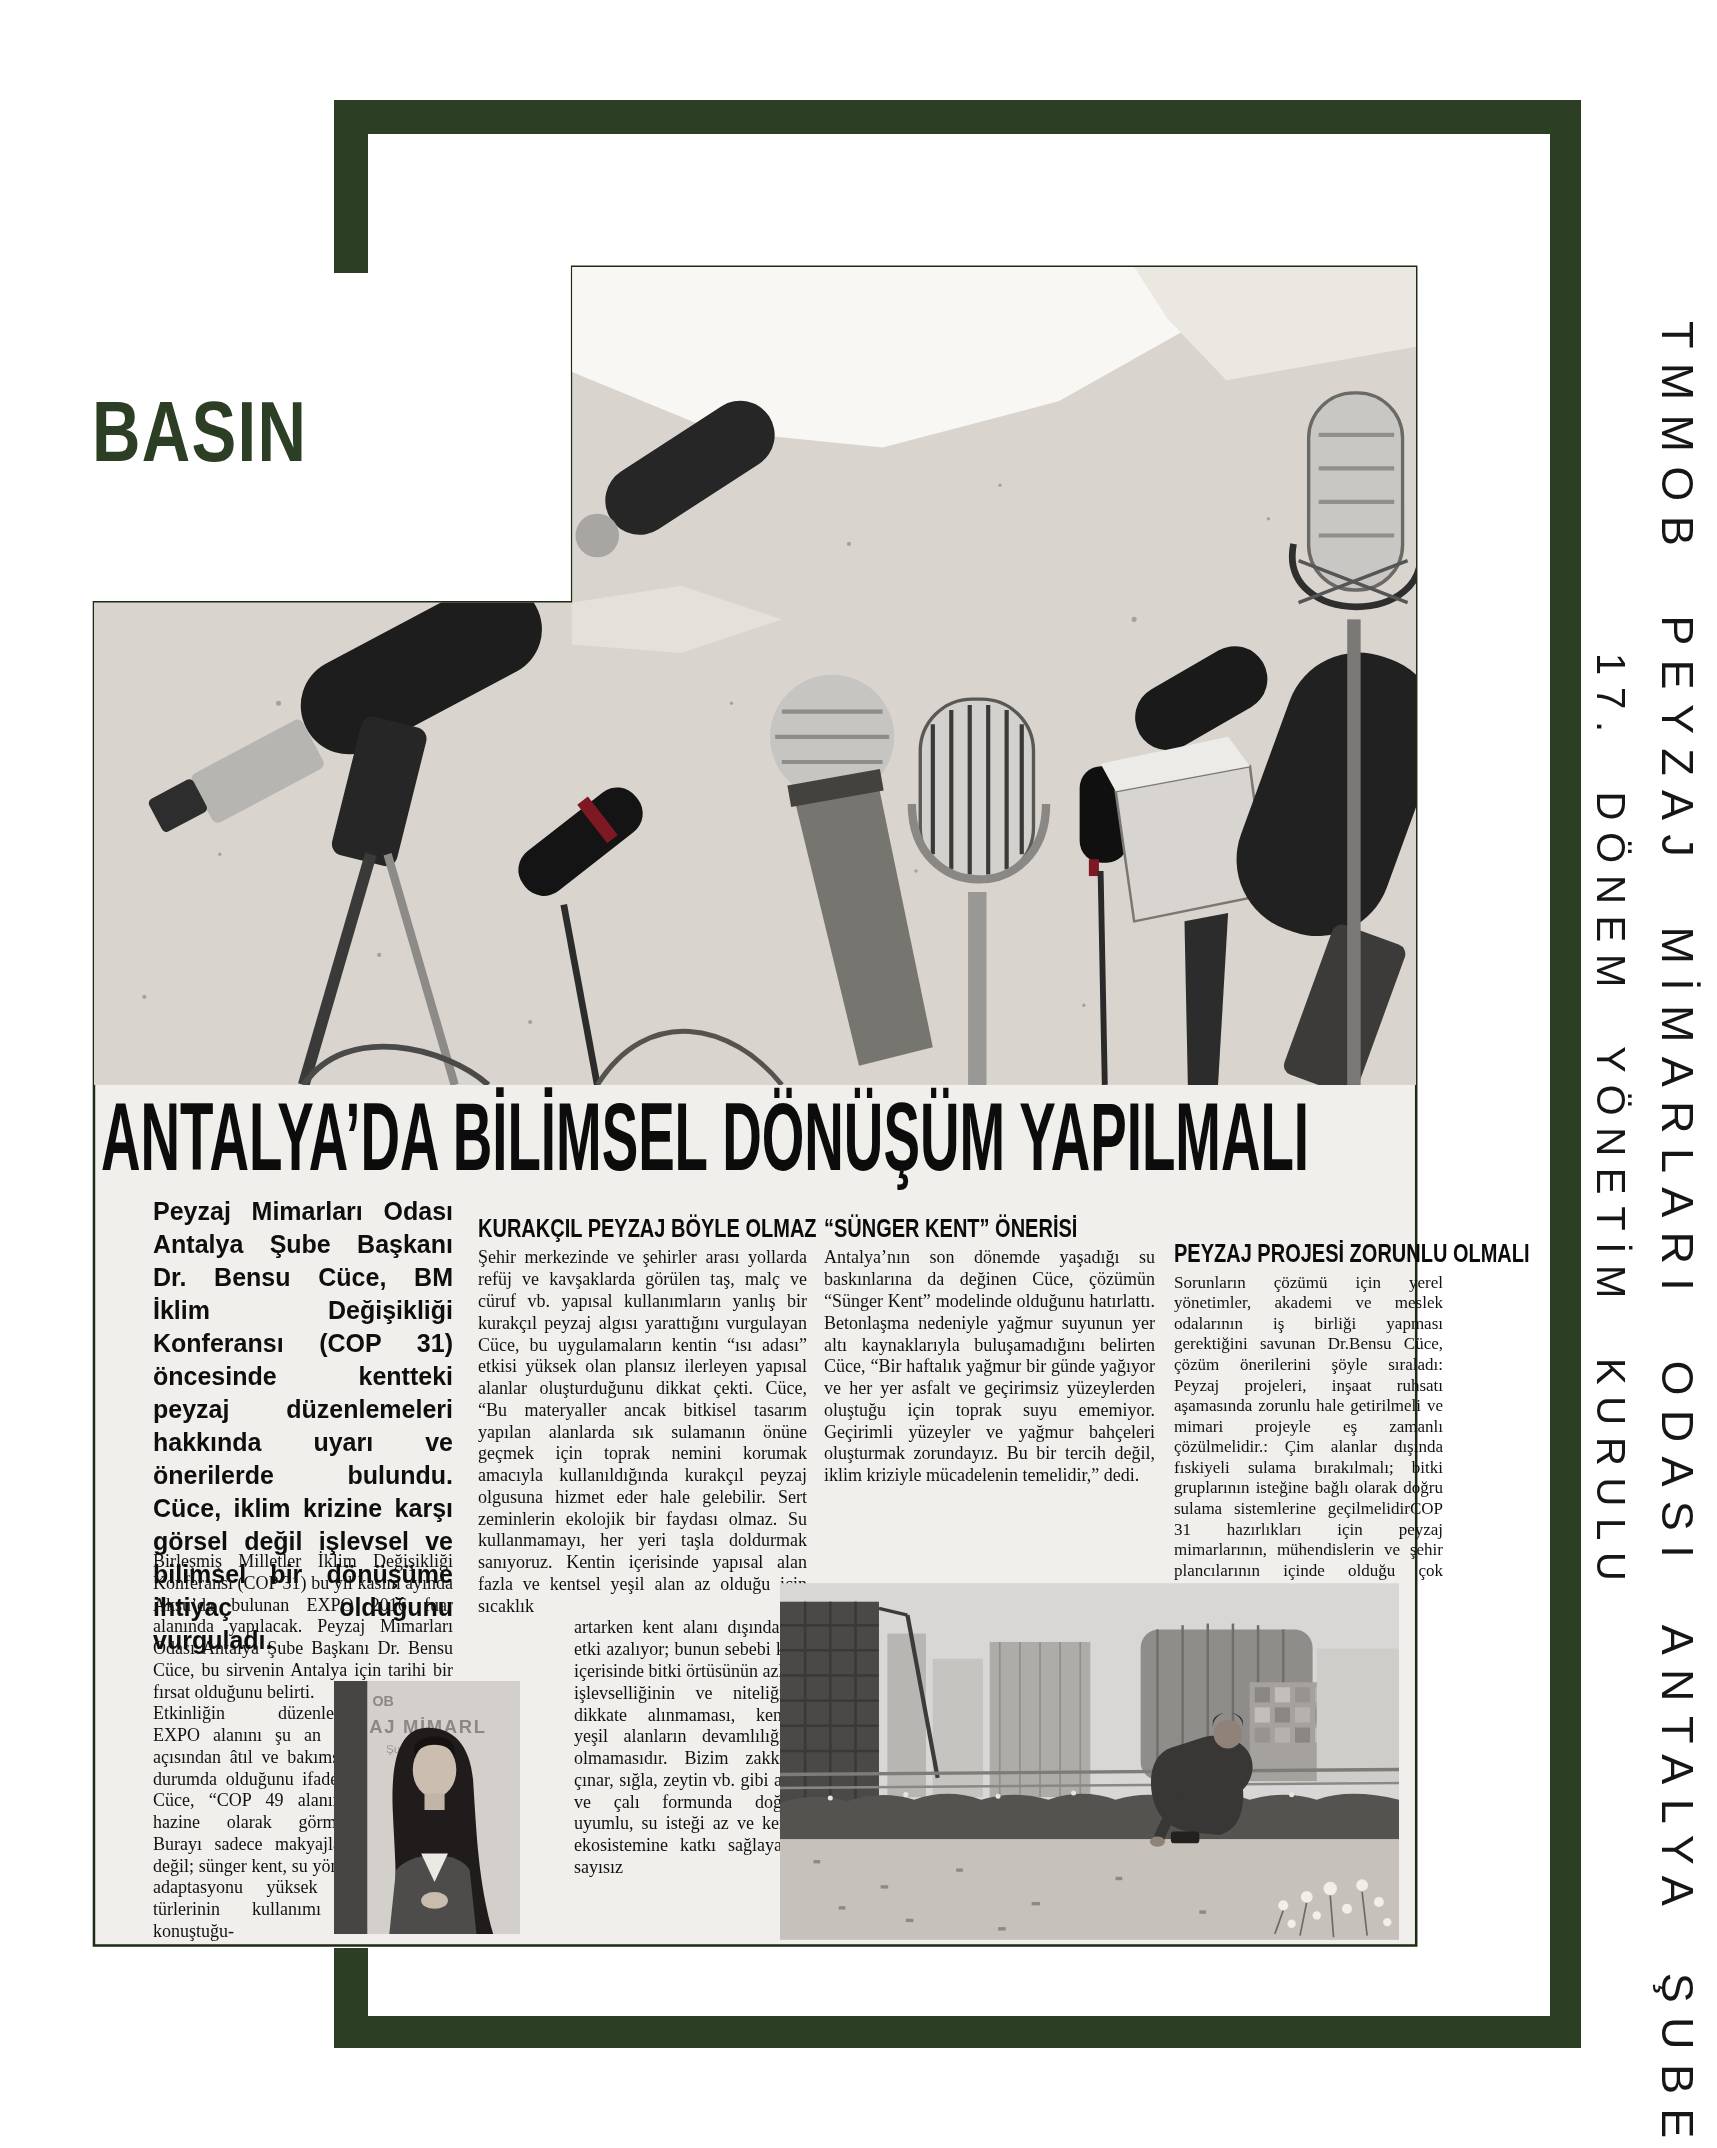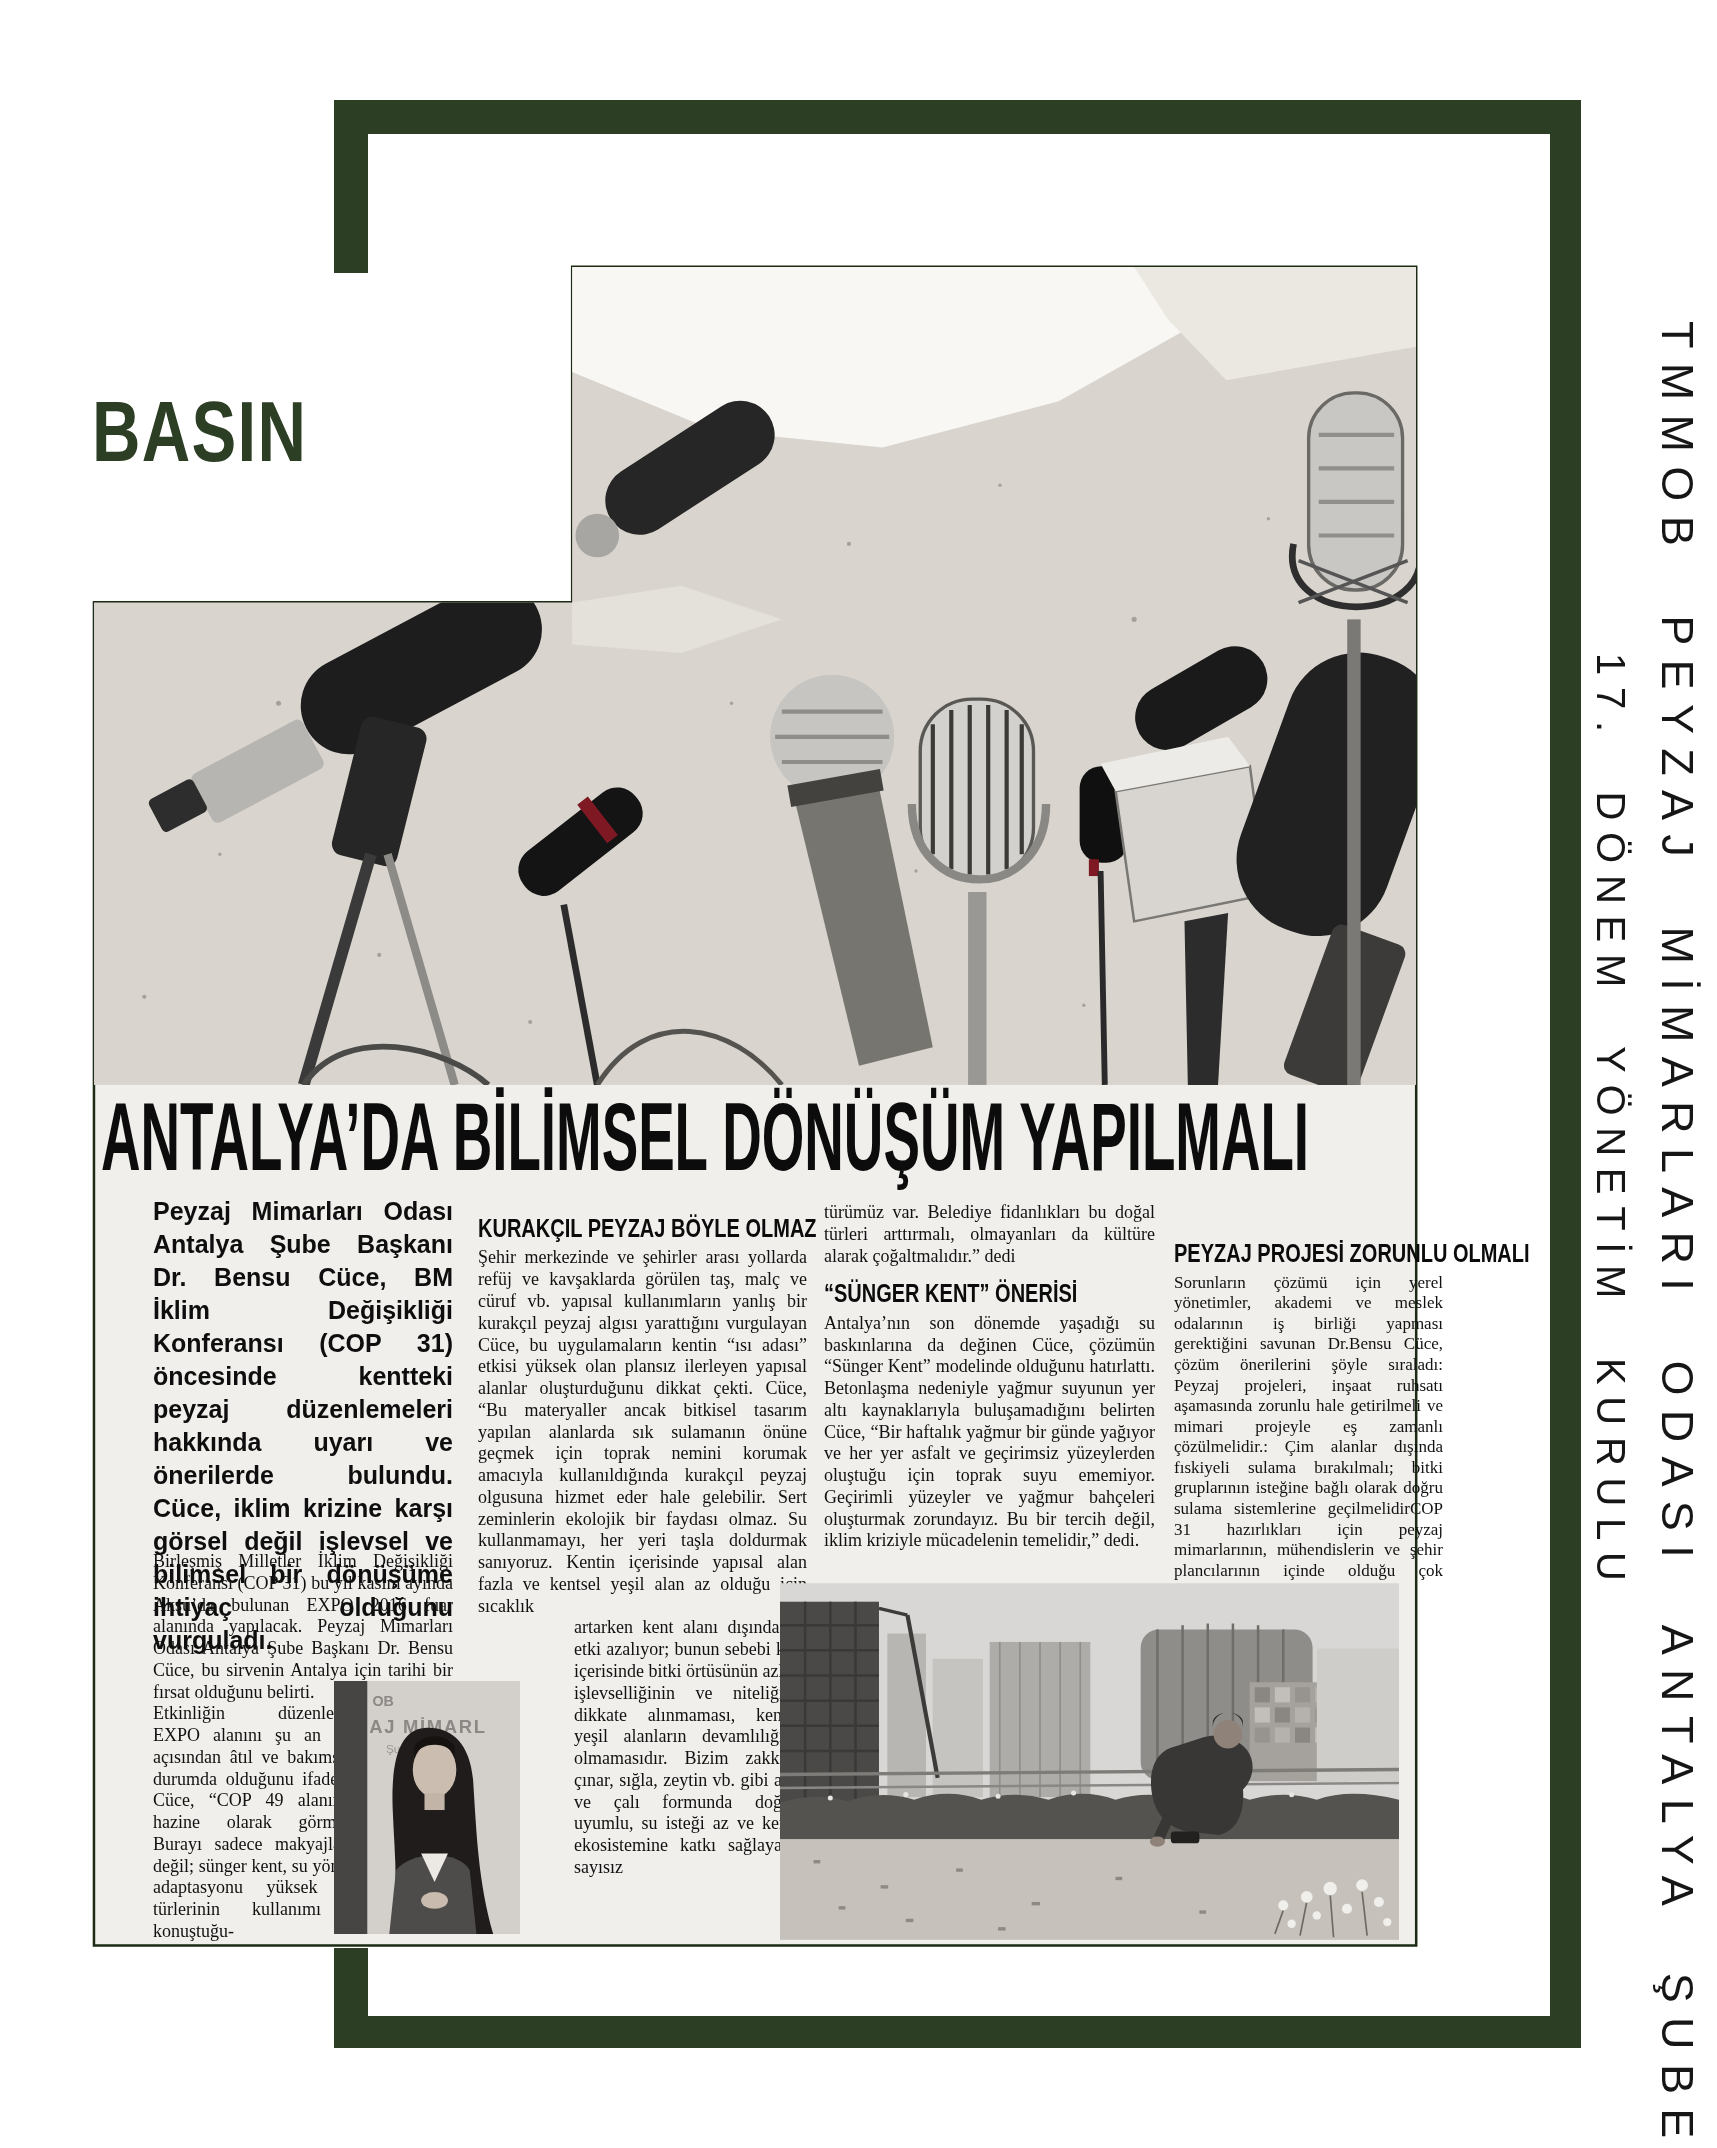--- a/index.html
+++ b/index.html
@@ -165,21 +165,20 @@
     <p class="narrow-r">Etkinliğin düzenleneceği EXPO alanını şu an peyzaj açısından âtıl ve bakımsız bir durumda olduğunu ifade eden Cüce, “COP 49 alanını bir hazine olarak görmeliyiz. Burayı sadece makyajlayarak değil; sünger kent, su yönetimi, adaptasyonu yüksek doğal türlerinin kullanımı gibi konuştuğu-</p>
   </div>
 
   <div class="col serif" style="left:430px;top:1202px;width:329px;">
     <div class="subhead">KURAKÇIL PEYZAJ BÖYLE OLMAZ</div>
     <p>Şehir merkezinde ve şehirler arası yollarda refüj ve kavşaklarda görülen taş, malç ve cüruf vb. yapısal kullanımların yanlış bir kurakçıl peyzaj algısı yarattığını vurgulayan Cüce, bu uygulamaların kentin “ısı adası” etkisi yüksek olan plansız ilerleyen yapısal alanlar oluşturduğunu dikkat çekti.  Cüce, “Bu materyaller ancak bitkisel tasarım yapılan alanlarda sık sulamanın önüne geçmek için toprak nemini korumak amacıyla kullanıldığında kurakçıl peyzaj olgusuna hizmet eder hale gelebilir. Sert zeminlerin ekolojik bir faydası olmaz. Su kullanmamayı, her yeri taşla doldurmak sanıyoruz. Kentin içerisinde yapısal alan fazla ve kentsel yeşil alan az olduğu için sıcaklık</p>
     <p class="narrow-l">artarken kent alanı dışında bu etki azalıyor; bunun sebebi kent içerisinde bitki örtüsünün azlığı, işlevselliğinin ve niteliğinin dikkate alınmaması, kentsel yeşil alanların devamlılığının olmamasıdır. Bizim zakkum, çınar, sığla, zeytin vb.  gibi ağaç ve çalı formunda doğaya uyumlu, su isteği az ve kentin ekosistemine katkı sağlayacak sayısız</p>
   </div>
 
   <div class="col serif" style="left:776px;top:1202px;width:331px;">
-    <p>türümüz var. Belediye fidanlıkları bu doğal türleri arttırmalı, olmayanları da kültüre alarak çoğaltmalıdır.” dedi</p>
     <div class="subhead">“SÜNGER KENT” ÖNERİSİ</div>
     <p>Antalya’nın son dönemde yaşadığı su baskınlarına da değinen Cüce, çözümün “Sünger Kent” modelinde olduğunu hatırlattı. Betonlaşma nedeniyle yağmur suyunun yer altı kaynaklarıyla buluşamadığını belirten Cüce, “Bir haftalık yağmur bir günde yağıyor ve her yer asfalt ve geçirimsiz yüzeylerden oluştuğu için toprak suyu ememiyor. Geçirimli yüzeyler ve yağmur bahçeleri oluşturmak zorundayız. Bu bir tercih değil, iklim kriziyle mücadelenin temelidir,” dedi.</p>
   </div>
 
   <div class="col serif" style="left:1126px;top:1239px;width:269px;font-size:17px;">
     <div class="subhead" style="margin-top:0;">PEYZAJ PROJESİ ZORUNLU OLMALI</div>
     <p>Sorunların çözümü için yerel yönetimler, akademi ve meslek odalarının iş birliği yapması gerektiğini savunan Dr.Bensu Cüce, çözüm önerilerini şöyle sıraladı: Peyzaj projeleri, inşaat ruhsatı aşamasında zorunlu hale getirilmeli ve mimari projeyle eş zamanlı çözülmelidir.: Çim alanlar dışında fıskiyeli sulama bırakılmalı; bitki gruplarının isteğine bağlı olarak doğru sulama sistemlerine geçilmelidirCOP 31 hazırlıkları için peyzaj mimarlarının, mühendislerin ve şehir plancılarının içinde olduğu çok disiplinli ekipler kurulmalıdır.</p>
     <div class="byline">
       <span class="sq">■</span>
       <span>MURAT ŞENTÜRK</span>

